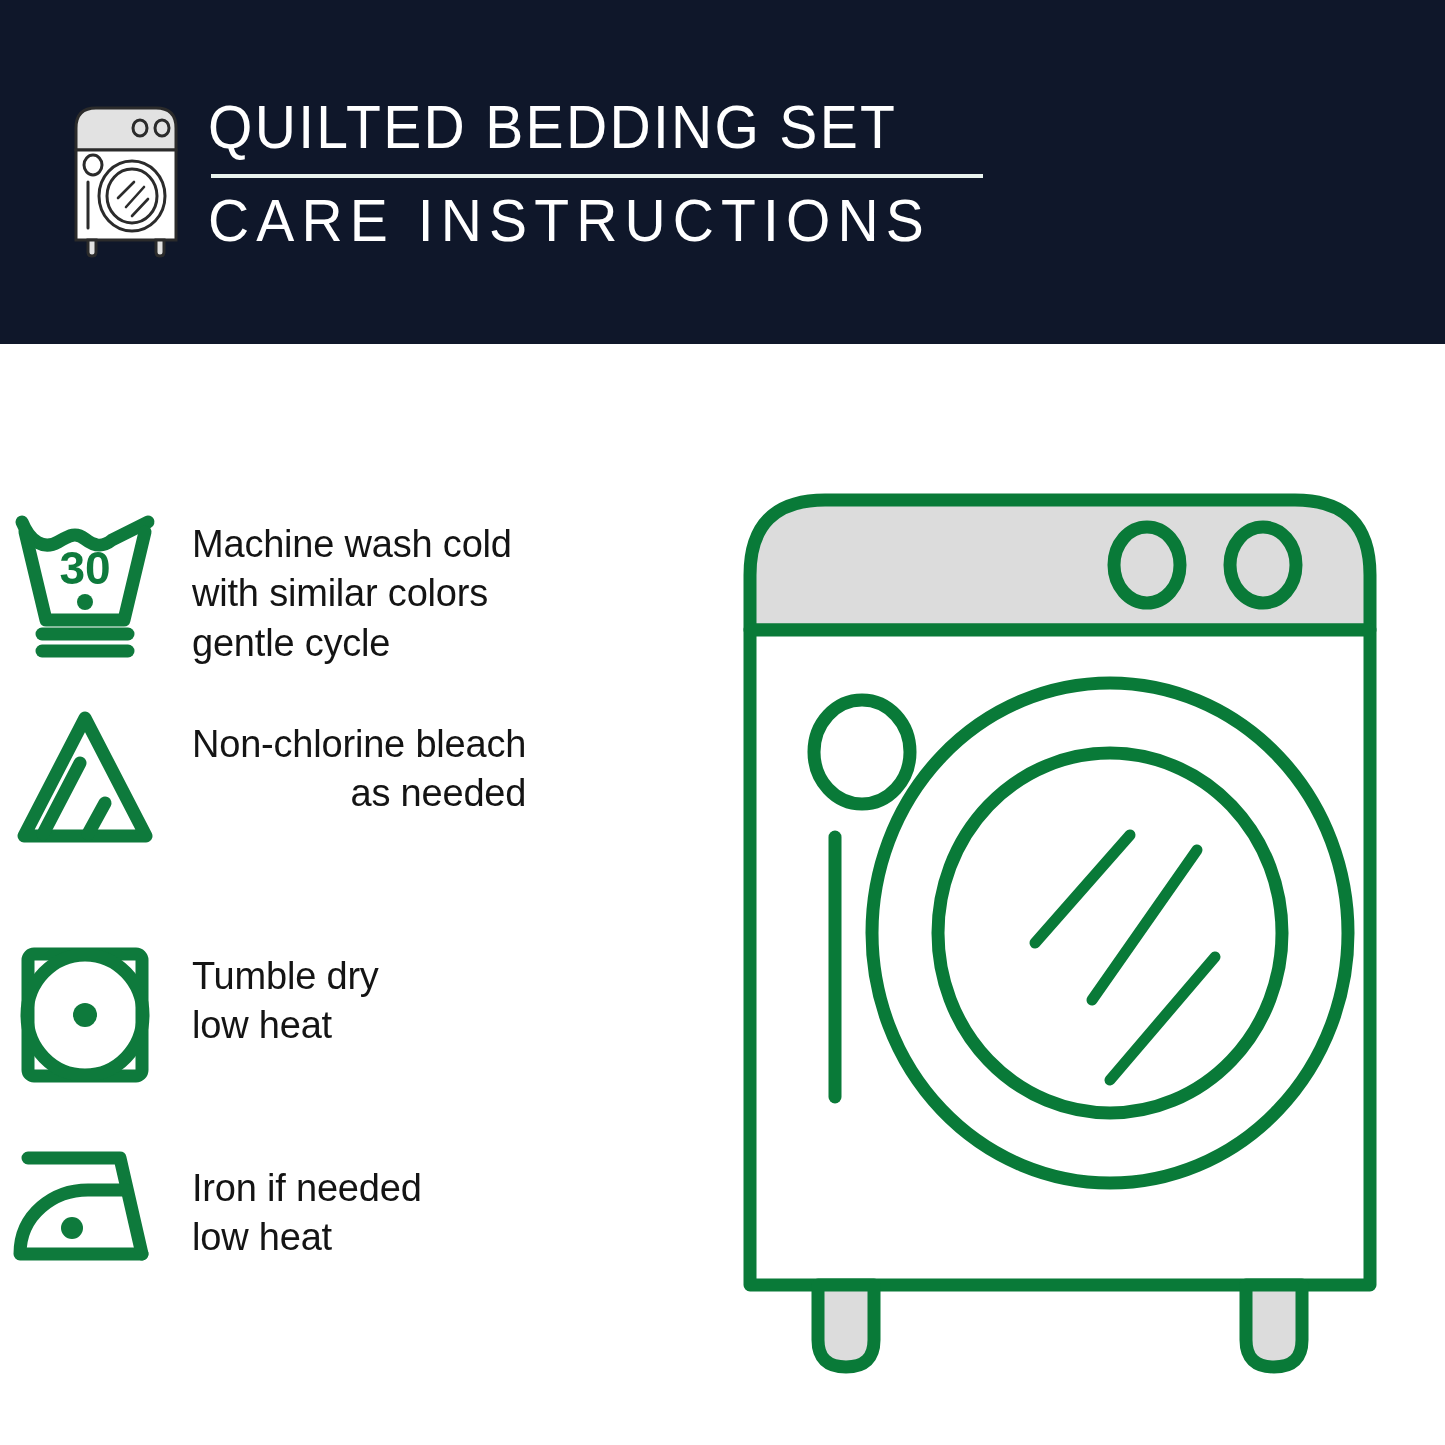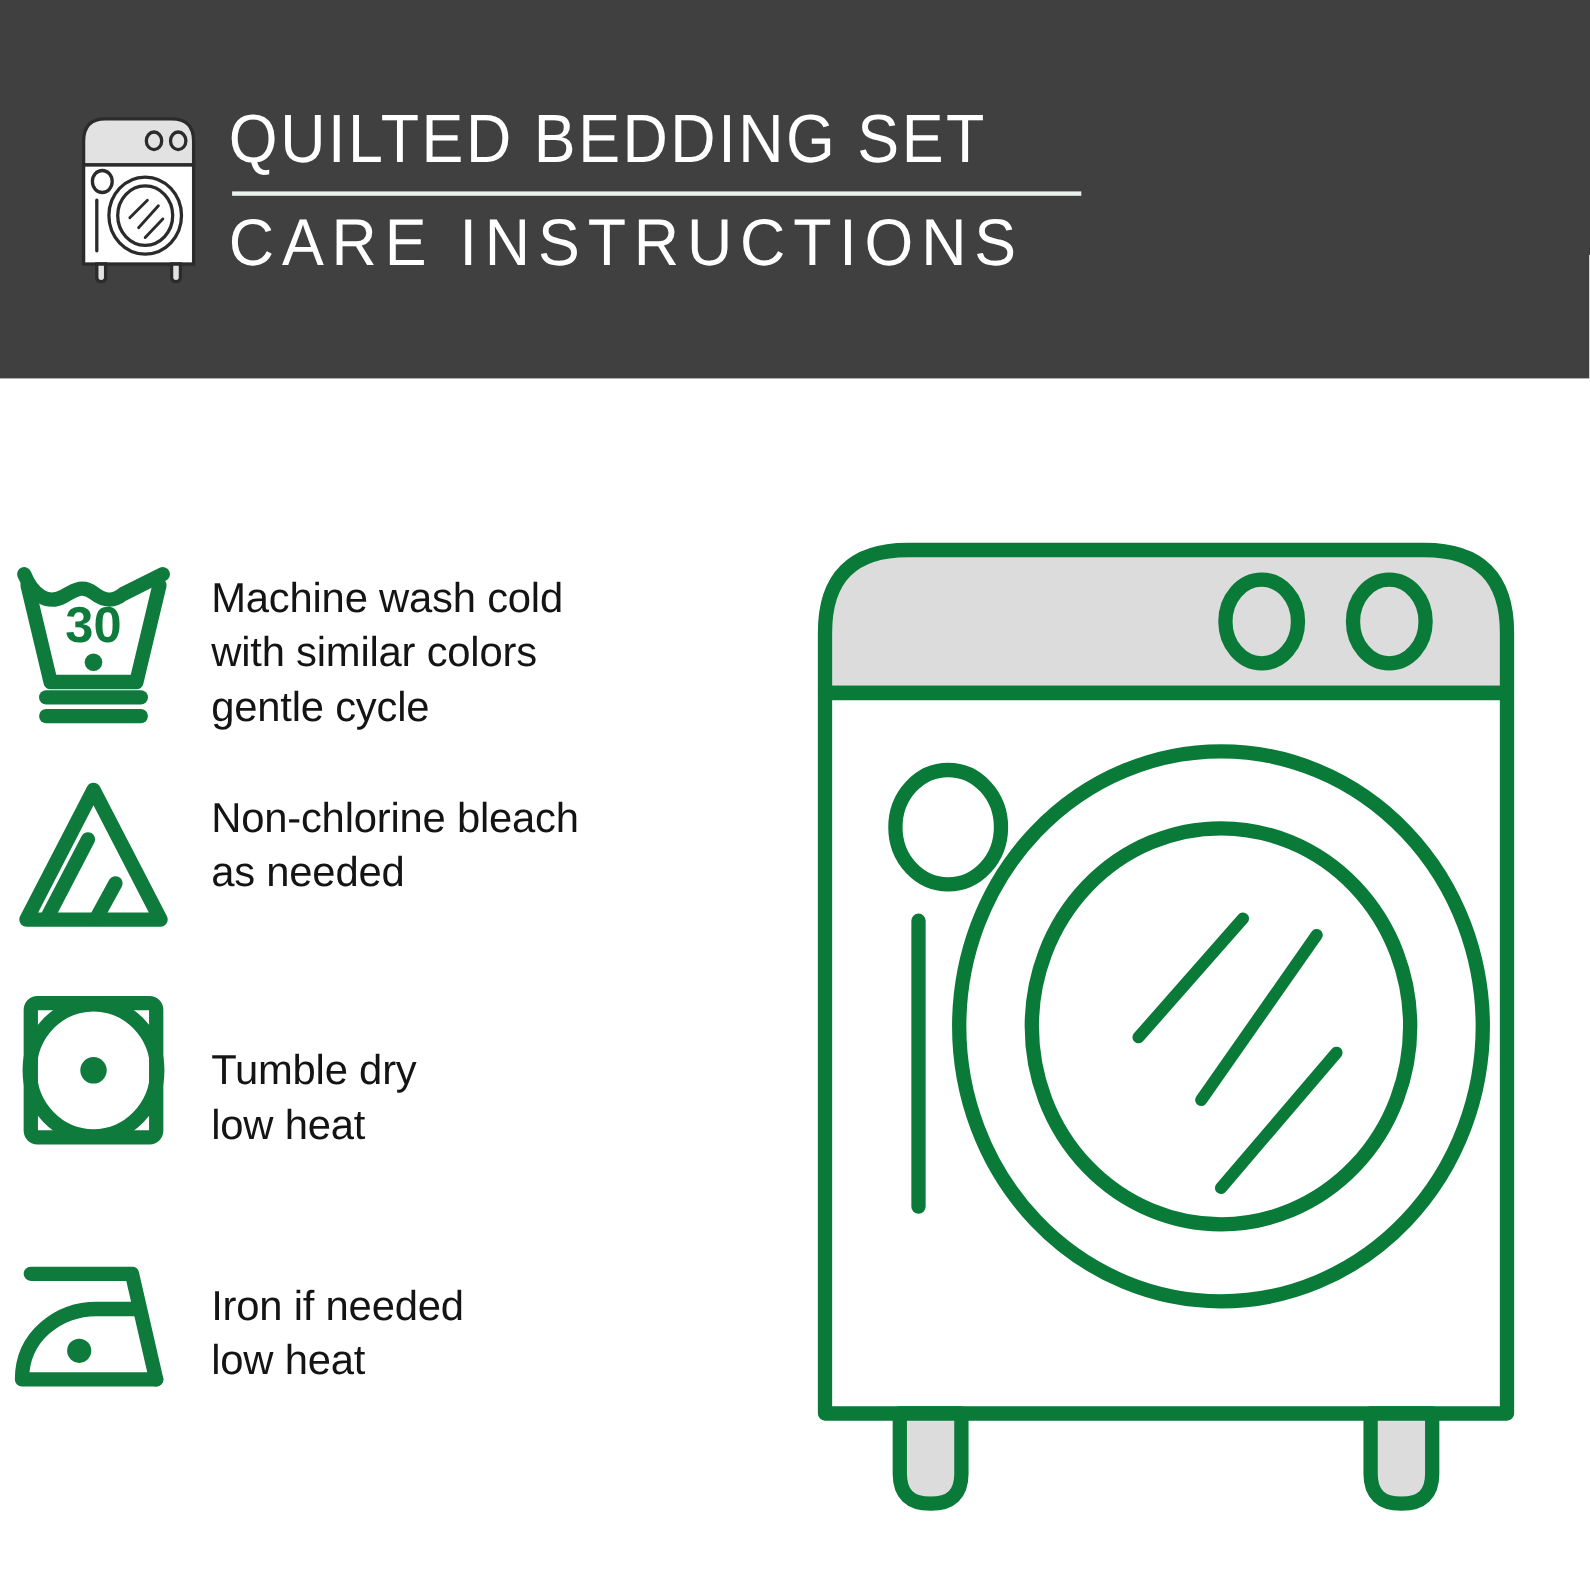--- a/index.html
+++ b/index.html
@@ -9,21 +9,21 @@
     background:#ffffff;
     font-family:"Liberation Sans", sans-serif;
     overflow:hidden;
     position:relative;
   }
   #page{position:relative;width:1445px;height:1445px;background:#fff;}
 
   
   .header{
     position:absolute;left:0;top:0;width:1445px;height:344px;
-    background:#404040;
+    background:#0f172a;
     box-sizing:border-box;
     padding-left:12px;
   }
   .header-inner{
     position:absolute;left:62px;top:92px;
     display:flex;align-items:flex-start;
   }
   .header-icon{
     width:128px;height:168px;flex:0 0 auto;margin-right:18px;
   }
@@ -73,22 +73,22 @@
     font-weight:400;
     line-height:1.30;
     letter-spacing:-0.2px;
     padding-left:22px;
     white-space:pre-line;
     margin-top:12px;
   }
 
   
   .row-wash   {top:164px;}
-  .row-bleach {top:364px;}
-  .row-dry    {top:554px;align-items:flex-end;}
+  .row-bleach {top:364px;text-align:right;}
+  .row-dry    {top:596px;}
   .row-iron   {top:798px;align-items:center;}
 
   
   .washer-art{
     position:absolute;left:710px;top:455px;width:700px;height:925px;
   }
 </style>
 </head>
 <body>
 

